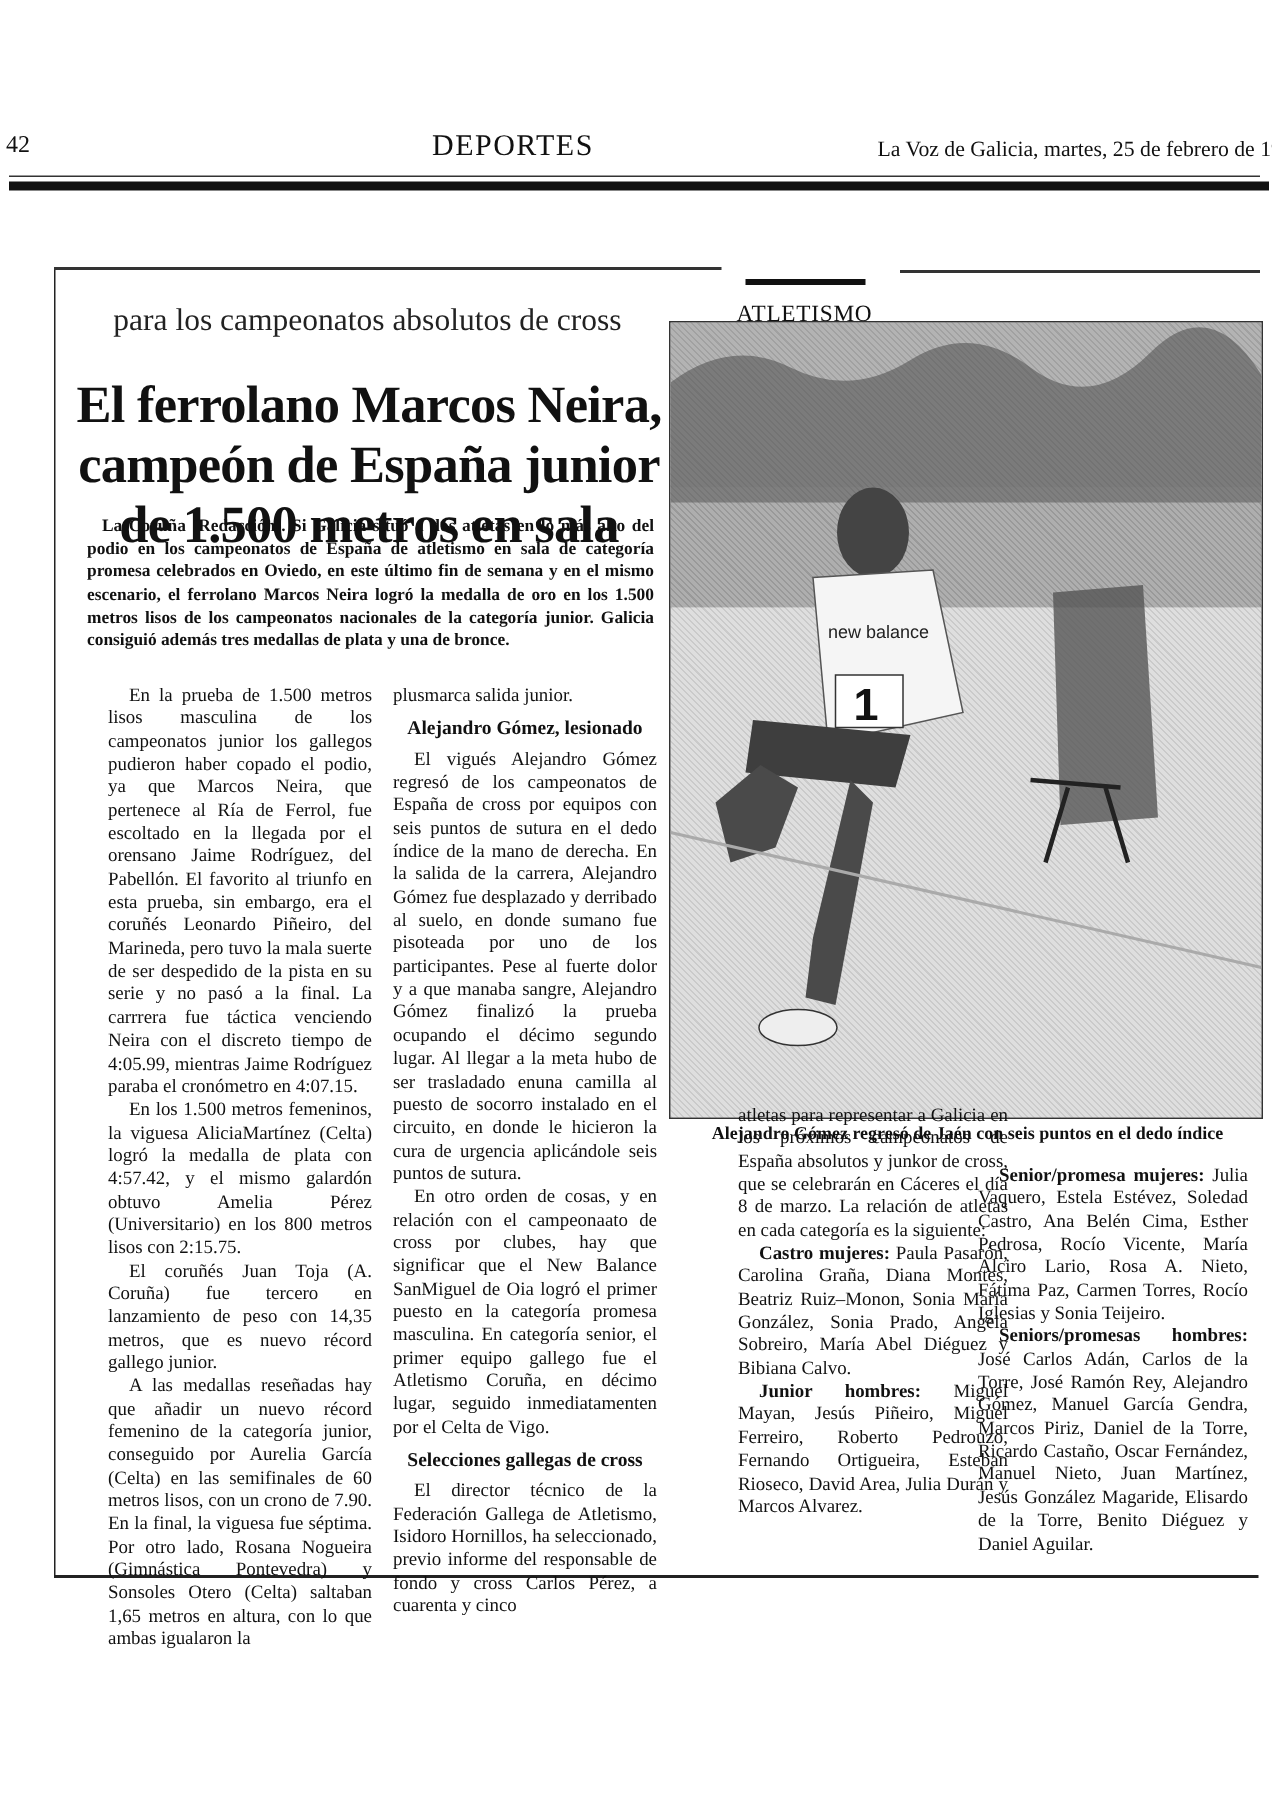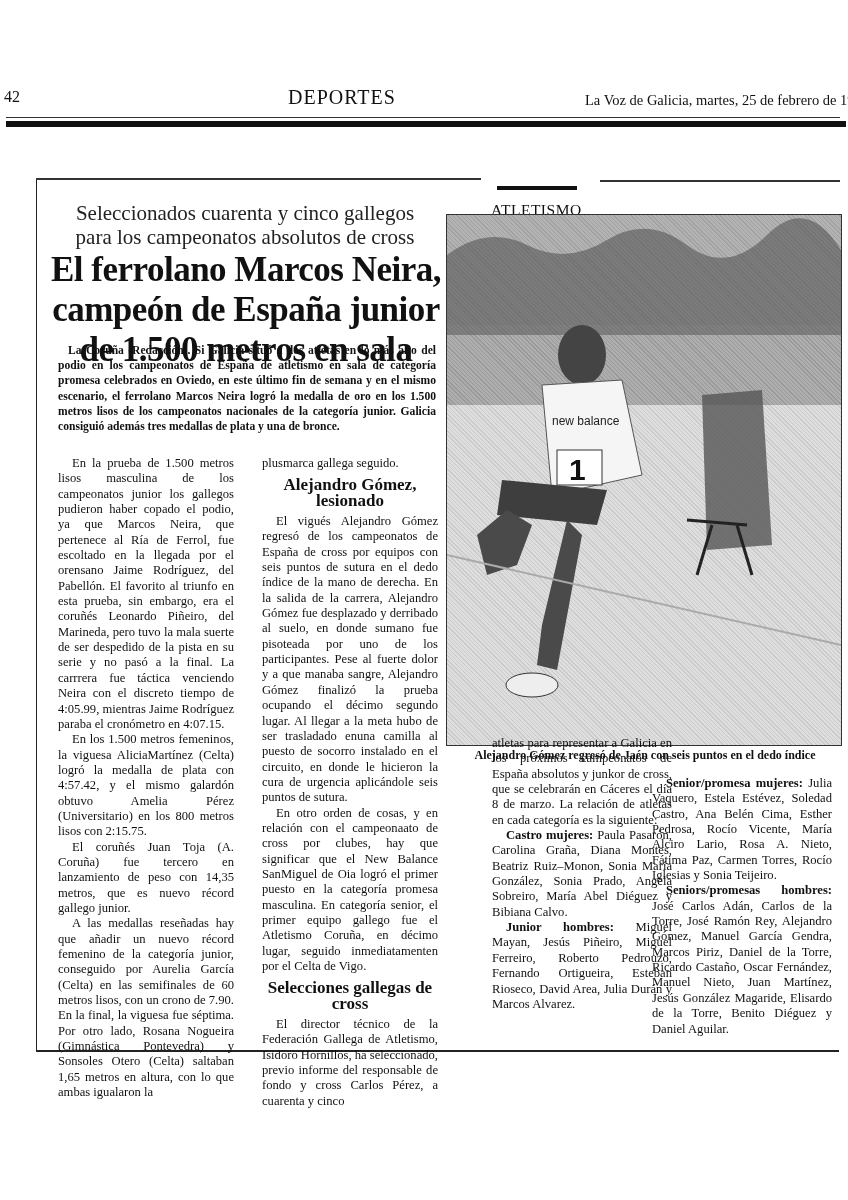--- a/index.html
+++ b/index.html
@@ -21,22 +21,22 @@
     }
     .box-top-left { left: 36px; top: 178px; width: 445px; height: 1.5px; background: #333; }
     .box-top-right { left: 600px; top: 180px; width: 240px; height: 1.5px; background: #333; }
 
     .kicker { left: 50px; top: 201px; width: 390px; text-align: center; font-size: 21px; line-height: 24px; color: #222; }
     .headline { left: 44px; top: 250px; width: 404px; text-align: center; font-size: 35px; line-height: 40px; font-weight: bold; letter-spacing: -0.5px; }
     .lede { left: 58px; top: 343px; width: 378px; font-size: 11.6px; line-height: 15.2px; font-weight: bold; text-align: justify; text-indent: 10px; }
 
     .col { font-size: 12.6px; line-height: 15.35px; text-align: justify; }
     .col p { margin: 0; text-indent: 14px; }
-    .col h4 { margin: 6px 0 6px 0; font-size: 17px; text-align: center; font-weight: bold; }
-    .col1 { left: 58px; top: 456px; width: 176px; }
+    .col h4 { margin: 6px 0 6px 0; font-size: 13px; text-align: center; font-weight: bold; }
+    .col1 { left: 72px; top: 456px; width: 176px; }
     .col2 { left: 262px; top: 456px; width: 176px; }
     .col3 { left: 444px; top: 736px; width: 180px; margin-left: 48px; }
     .col4 { left: 652px; top: 776px; width: 180px; }
     .col3 b, .col4 b { font-weight: bold; }
 
     .photo {
       left: 446px; top: 214px; width: 394px; height: 530px;
       border: 1px solid #333; overflow: hidden;
       background: repeating-linear-gradient(45deg, #bdbdbd 0 1px, #e4e4e4 1px 3px);
     }
@@ -52,41 +52,40 @@
 <div class="abs rule-thin"></div>
 <div class="abs rule-thick"></div>
 
 <div class="abs box"></div>
 <div class="abs box-top-left"></div>
 <div class="abs box-top-right"></div>
 <div class="abs category-label">ATLETISMO</div>
 <div class="abs category-underline"></div>
 
 <div class="abs kicker">
-  <div>Seleccionados cuarenta y cinco gallegos</div>
   <div>para los campeonatos absolutos de cross</div>
 </div>
 
 <div class="abs headline">
   <div>El ferrolano Marcos Neira,</div>
   <div>campeón de España junior</div>
   <div>de 1.500 metros en sala</div>
 </div>
 
 <div class="abs lede">La Coruña (Redacción). Si Galicia situó a dos atletas en lo más alto del podio en los campeonatos de España de atletismo en sala de categoría promesa celebrados en Oviedo, en este último fin de semana y en el mismo escenario, el ferrolano Marcos Neira logró la medalla de oro en los 1.500 metros lisos de los campeonatos nacionales de la categoría junior. Galicia consiguió además tres medallas de plata y una de bronce.</div>
 
 <div class="abs col col1">
   <p>En la prueba de 1.500 metros lisos masculina de los campeonatos junior los gallegos pudieron haber copado el podio, ya que Marcos Neira, que pertenece al Ría de Ferrol, fue escoltado en la llegada por el orensano Jaime Rodríguez, del Pabellón. El favorito al triunfo en esta prueba, sin embargo, era el coruñés Leonardo Piñeiro, del Marineda, pero tuvo la mala suerte de ser despedido de la pista en su serie y no pasó a la final. La carrrera fue táctica venciendo Neira con el discreto tiempo de 4:05.99, mientras Jaime Rodríguez paraba el cronómetro en 4:07.15.</p>
   <p>En los 1.500 metros femeninos, la viguesa AliciaMartínez (Celta) logró la medalla de plata con 4:57.42, y el mismo galardón obtuvo Amelia Pérez (Universitario) en los 800 metros lisos con 2:15.75.</p>
   <p>El coruñés Juan Toja (A. Coruña) fue tercero en lanzamiento de peso con 14,35 metros, que es nuevo récord gallego junior.</p>
   <p>A las medallas reseñadas hay que añadir un nuevo récord femenino de la categoría junior, conseguido por Aurelia García (Celta) en las semifinales de 60 metros lisos, con un crono de 7.90. En la final, la viguesa fue séptima. Por otro lado, Rosana Nogueira (Gimnástica Pontevedra) y Sonsoles Otero (Celta) saltaban 1,65 metros en altura, con lo que ambas igualaron la</p>
 </div>
 
 <div class="abs col col2">
-  <p style="text-indent:0">plusmarca gallega seguido.</p>
+  <p style="text-indent:0">plusmarca salida junior.</p>
   <h4>Alejandro Gómez, lesionado</h4>
   <p>El vigués Alejandro Gómez regresó de los campeonatos de España de cross por equipos con seis puntos de sutura en el dedo índice de la mano de derecha. En la salida de la carrera, Alejandro Gómez fue desplazado y derribado al suelo, en donde sumano fue pisoteada por uno de los participantes. Pese al fuerte dolor y a que manaba sangre, Alejandro Gómez finalizó la prueba ocupando el décimo segundo lugar. Al llegar a la meta hubo de ser trasladado enuna camilla al puesto de socorro instalado en el circuito, en donde le hicieron la cura de urgencia aplicándole seis puntos de sutura.</p>
   <p>En otro orden de cosas, y en relación con el campeonaato de cross por clubes, hay que significar que el New Balance SanMiguel de Oia logró el primer puesto en la categoría promesa masculina. En categoría senior, el primer equipo gallego fue el Atletismo Coruña, en décimo lugar, seguido inmediatamenten por el Celta de Vigo.</p>
   <h4>Selecciones gallegas de cross</h4>
   <p>El director técnico de la Federación Gallega de Atletismo, Isidoro Hornillos, ha seleccionado, previo informe del responsable de fondo y cross Carlos Pérez, a cuarenta y cinco</p>
 </div>
 
 <div class="abs photo">
   <svg width="394" height="530" viewBox="0 0 394 530">
     <rect x="0" y="0" width="394" height="110" fill="#8a8a8a" opacity="0.55"></rect>

